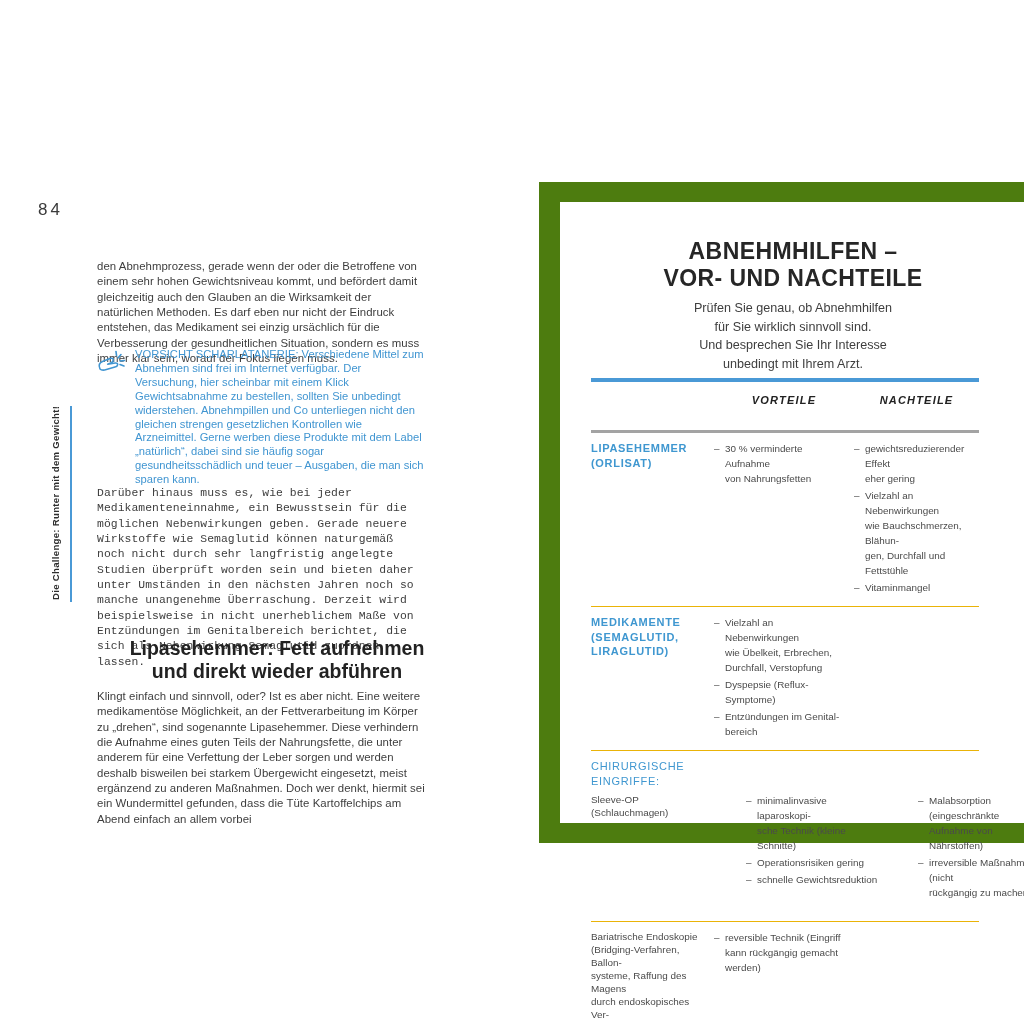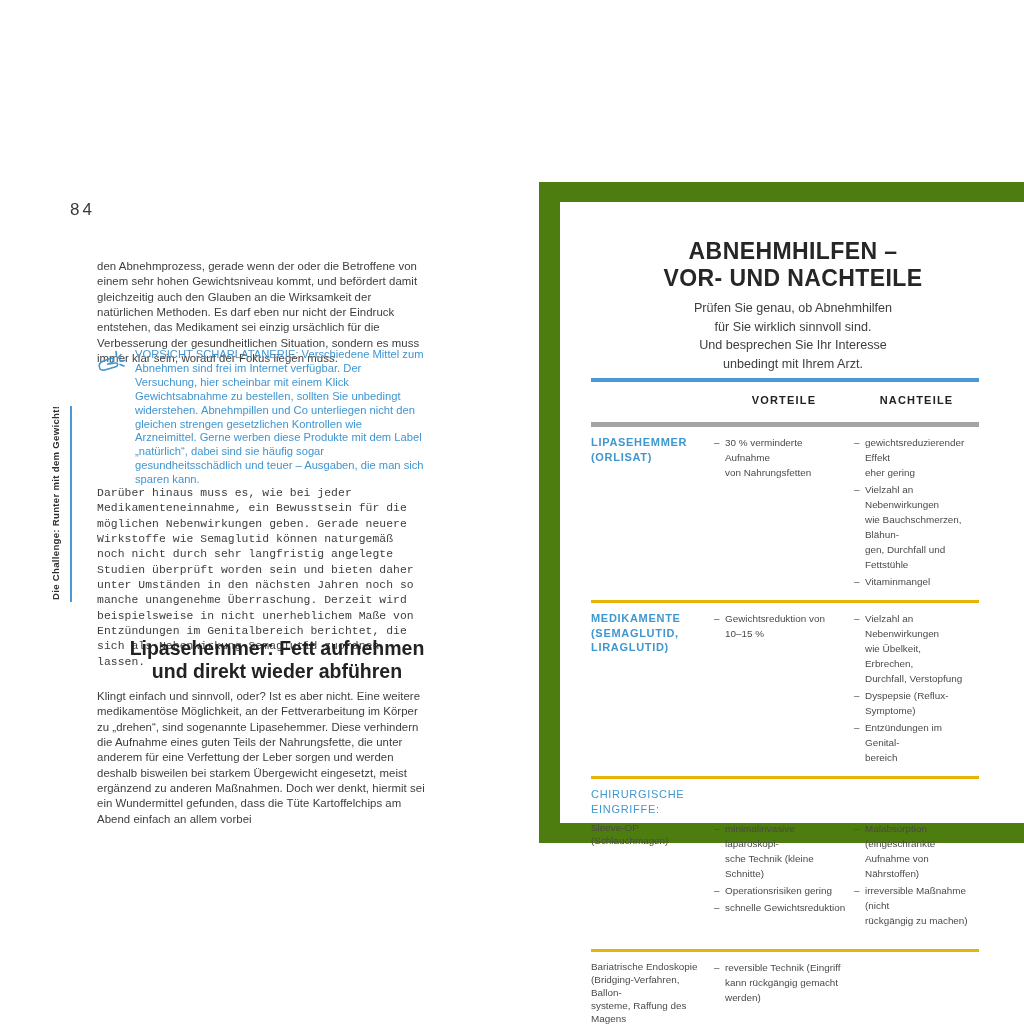--- a/index.html
+++ b/index.html
@@ -1,20 +1,20 @@
 <!DOCTYPE html>
 <html><head>
 <meta charset="utf-8">
 <style>
   html,body{margin:0;padding:0;background:#ffffff;}
   body{width:1024px;height:1024px;position:relative;font-family:"Liberation Sans",sans-serif;color:#3d3d3d;overflow:hidden;}
   .abs{position:absolute;}
 
   
-  #page-number{left:38px;top:200px;font-size:17px;letter-spacing:3px;color:#3a3a3a;margin-left:32px;}
+  #page-number{left:38px;top:200px;font-size:17px;letter-spacing:3px;color:#3a3a3a;}
   #sidebar-text{left:44px;top:404px;height:198px;width:22px;
     writing-mode:vertical-rl;transform:rotate(180deg);
     font-size:9.6px;font-weight:bold;color:#2e2e2e;letter-spacing:.3px;
     display:flex;align-items:center;justify-content:center;white-space:nowrap;}
   #sidebar-rule{left:70px;top:406px;width:2px;height:196px;background:#4a99d6;}
 
   .main-col{left:97px;width:328px;}
   .body-text{font-size:11.4px;line-height:15.35px;color:#3d3d3d;letter-spacing:.05px;}
   #para1{top:237px;margin-top:22px;}
   #warning{top:348px;display:flex;}
@@ -28,31 +28,31 @@
   #infobox{left:539px;top:182px;width:509px;height:661px;background:#4d7c0f;}
   #infobox-inner{position:absolute;left:21px;top:20px;right:22px;bottom:20px;background:#ffffff;}
   #infobox-title{position:absolute;left:0;right:0;top:36px;text-align:center;
     font-size:23px;line-height:27px;font-weight:bold;color:#262626;letter-spacing:.4px;white-space:pre-line;}
   #infobox-intro{position:absolute;left:0;right:0;top:97px;text-align:center;
     font-size:12.6px;line-height:18.6px;color:#3e3e3e;white-space:pre-line;}
 
   #vn-table{position:absolute;left:31px;top:176px;width:388px;}
   #blue-rule{height:4px;background:#4a99d6;}
   .grid{display:grid;grid-template-columns:123px 140px 125px;}
-  .thead{padding:12px 0 16px;border-bottom:5px solid #a3a3a3;}
+  .thead{padding:12px 0 24px;border-bottom:3px solid #a3a3a3;font-style:italic;}
   .thead .col-h{font-size:11px;font-weight:bold;letter-spacing:1.2px;color:#222;text-align:center;}
-  .trow{border-bottom:3px solid #eab308;padding:8px 0 9px;}
+  .trow{border-bottom:1px solid #eab308;padding:8px 0 9px;}
   .row-label{font-size:11px;font-weight:bold;color:#3f97d0;letter-spacing:.7px;line-height:14.5px;white-space:pre-line;padding-right:6px;}
   .row-label.plain{font-weight:normal;color:#4a4a4a;font-size:9.9px;letter-spacing:0;line-height:13px;}
   .section-label{font-size:11px;font-weight:normal;color:#3f97d0;letter-spacing:.7px;line-height:14.5px;white-space:pre-line;padding:8px 0 5px;}
   .cell{padding-right:8px;}
   .ti{font-size:9.9px;line-height:15px;color:#4a4a4a;white-space:pre-line;
       padding-left:11px;position:relative;margin-bottom:2px;}
   .ti::before{content:"–";position:absolute;left:0;top:0;}
-  .subrow{padding:0 0 10px;}
+  .subrow{padding:0 0 10px;gap:32px;}
 </style>
 </head>
 <body>
 
 <div class="abs" id="page-number">84</div>
 
 <div class="abs" id="sidebar-text">Die Challenge: Runter mit dem Gewicht!</div>
 <div class="abs" id="sidebar-rule"></div>
 
 <div class="abs main-col body-text" id="para1">den Abnehmprozess, gerade wenn der oder die Betroffene von einem sehr hohen Gewichtsniveau kommt, und befördert damit gleichzeitig auch den Glauben an die Wirksamkeit der natürlichen Methoden. Es darf eben nur nicht der Eindruck entstehen, das Medikament sei einzig ursächlich für die Verbesserung der gesundheitlichen Situation, sondern es muss immer klar sein, worauf der Fokus liegen muss.</div>
@@ -111,24 +111,20 @@
 gen, Durchfall und Fettstühle</div>
           <div class="ti">Vitaminmangel</div>
         </div>
       </div>
 
       <div class="grid trow">
         <div class="row-label">MEDIKAMENTE
 (SEMAGLUTID,
 LIRAGLUTID)</div>
         <div class="cell">
-          <div class="ti">Gewichtsreduktion von
-10–15 %</div>
-        </div>
-        <div class="cell">
           <div class="ti">Vielzahl an Nebenwirkungen
 wie Übelkeit, Erbrechen,
 Durchfall, Verstopfung</div>
           <div class="ti">Dyspepsie (Reflux-Symptome)</div>
           <div class="ti">Entzündungen im Genital-
 bereich</div>
         </div>
       </div>
 
       <div class="trow" style="padding-top:0;">

